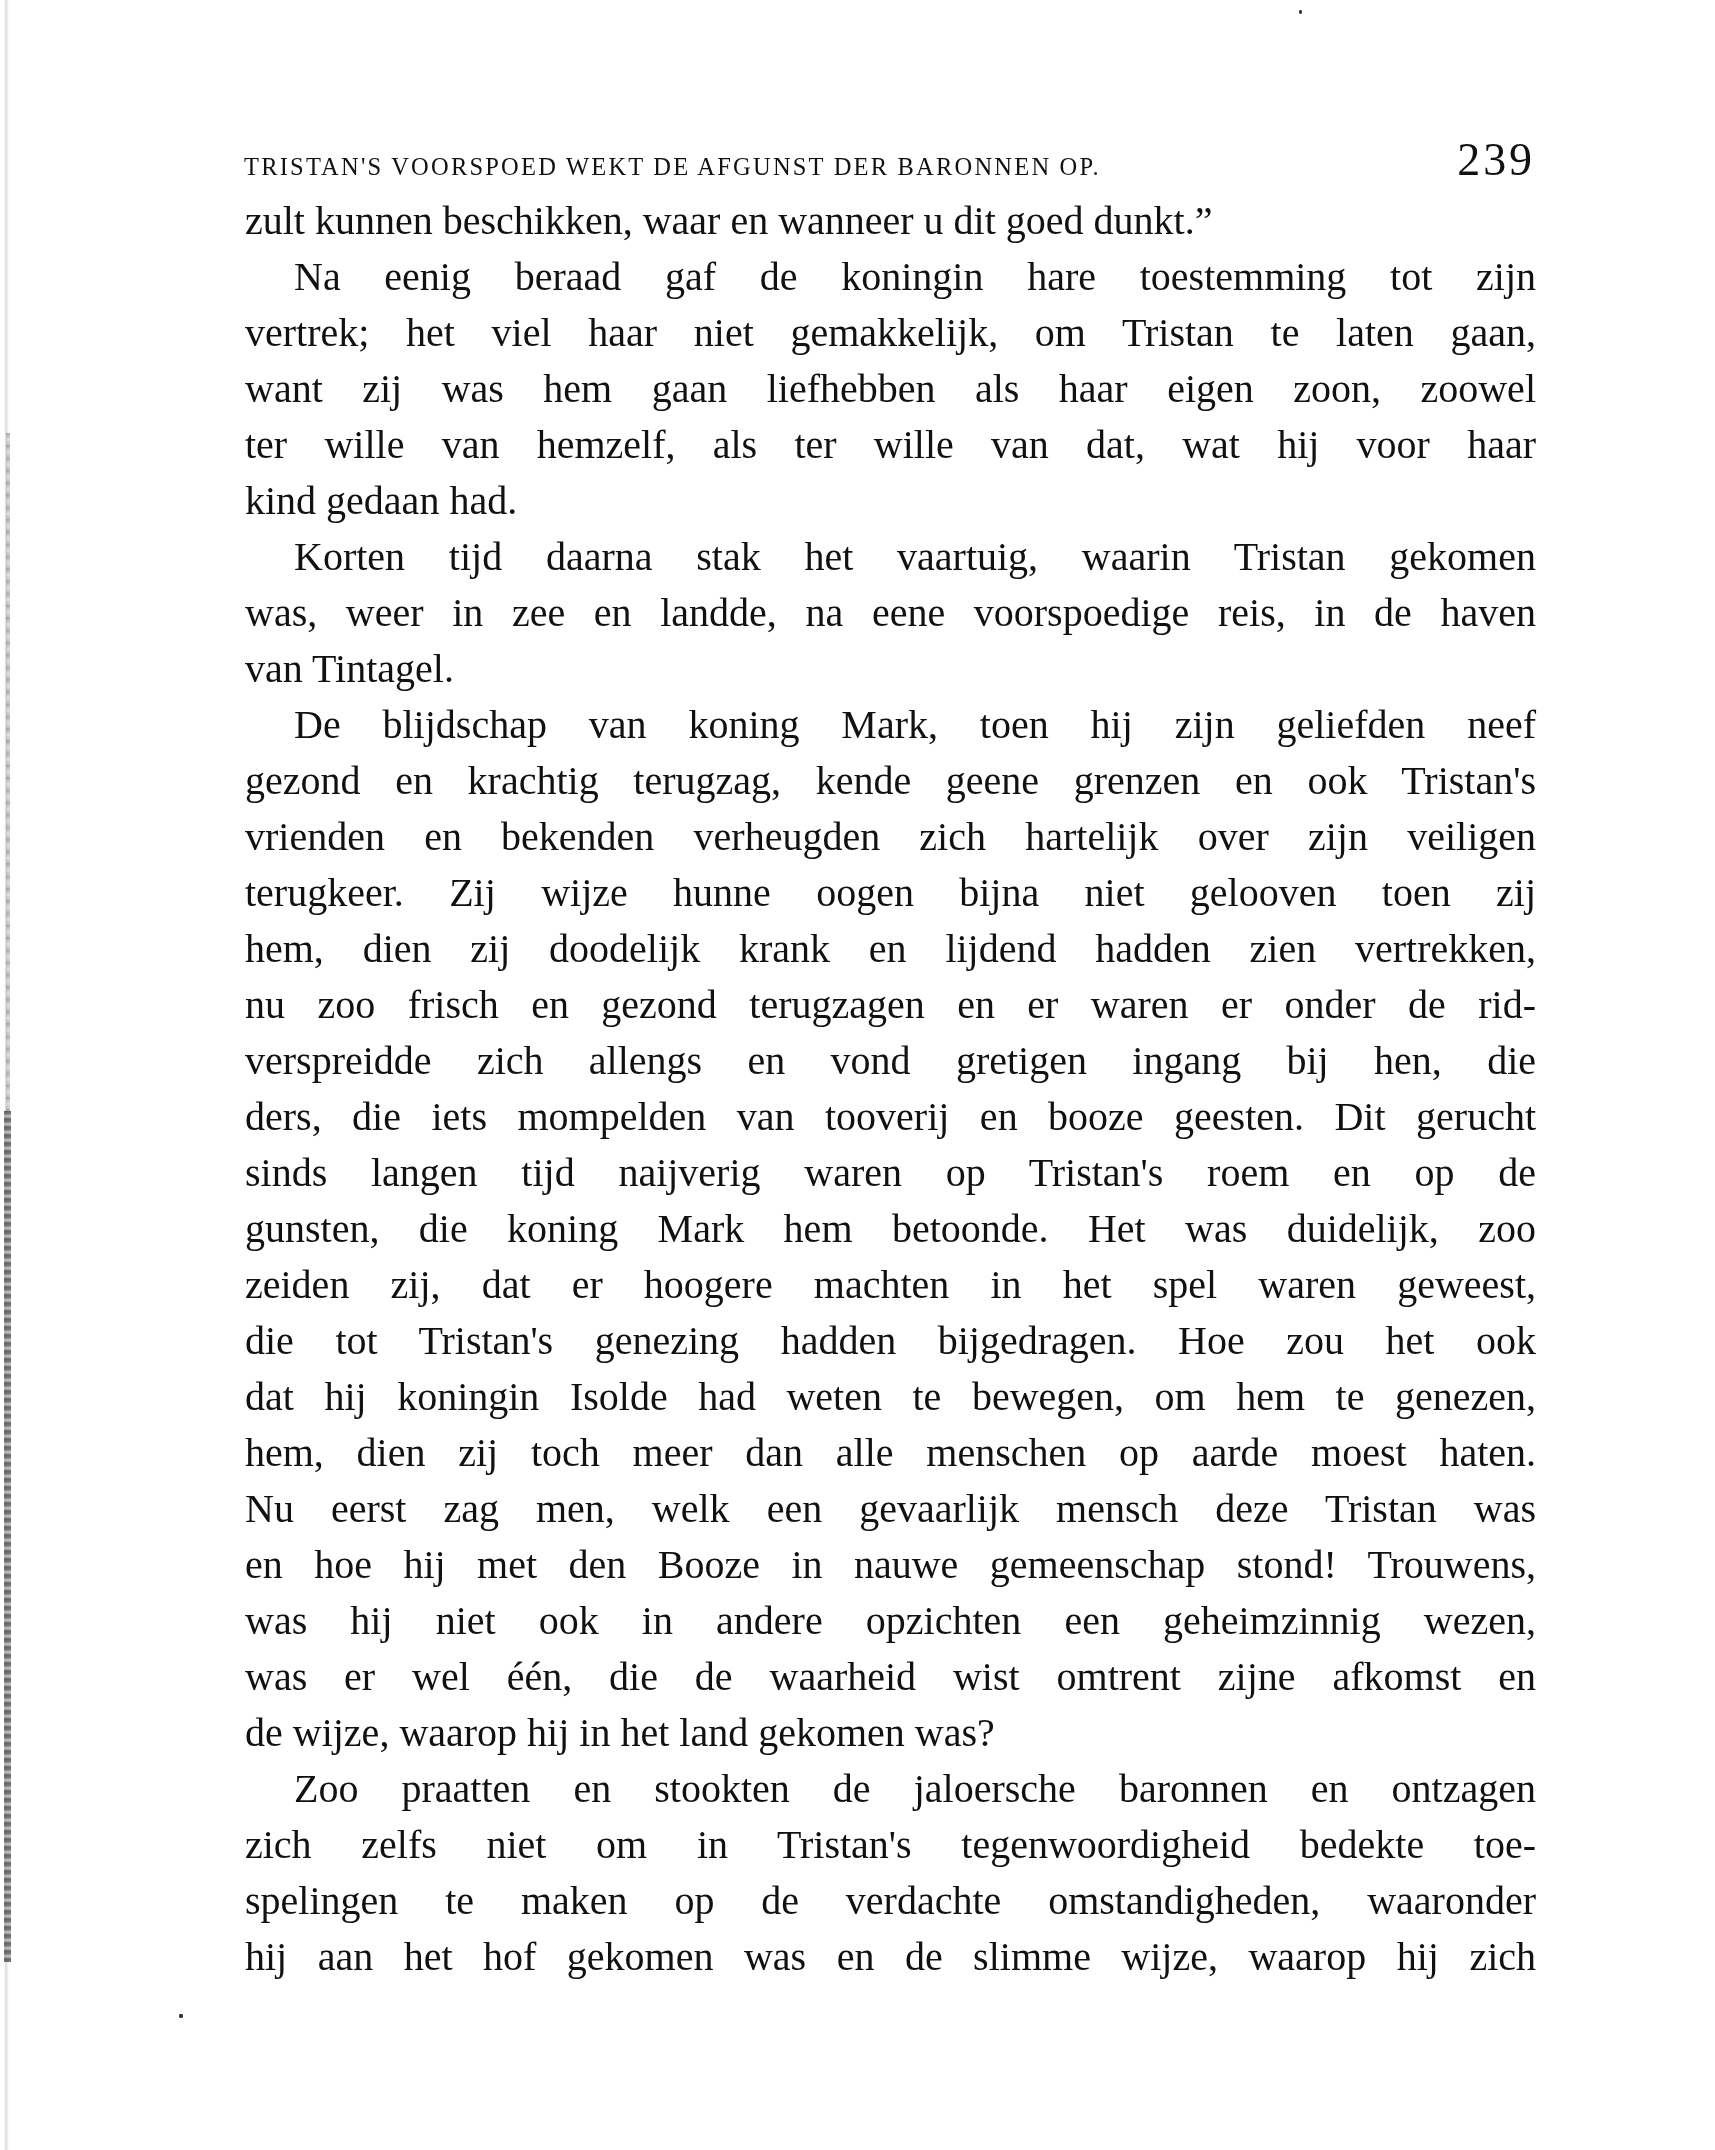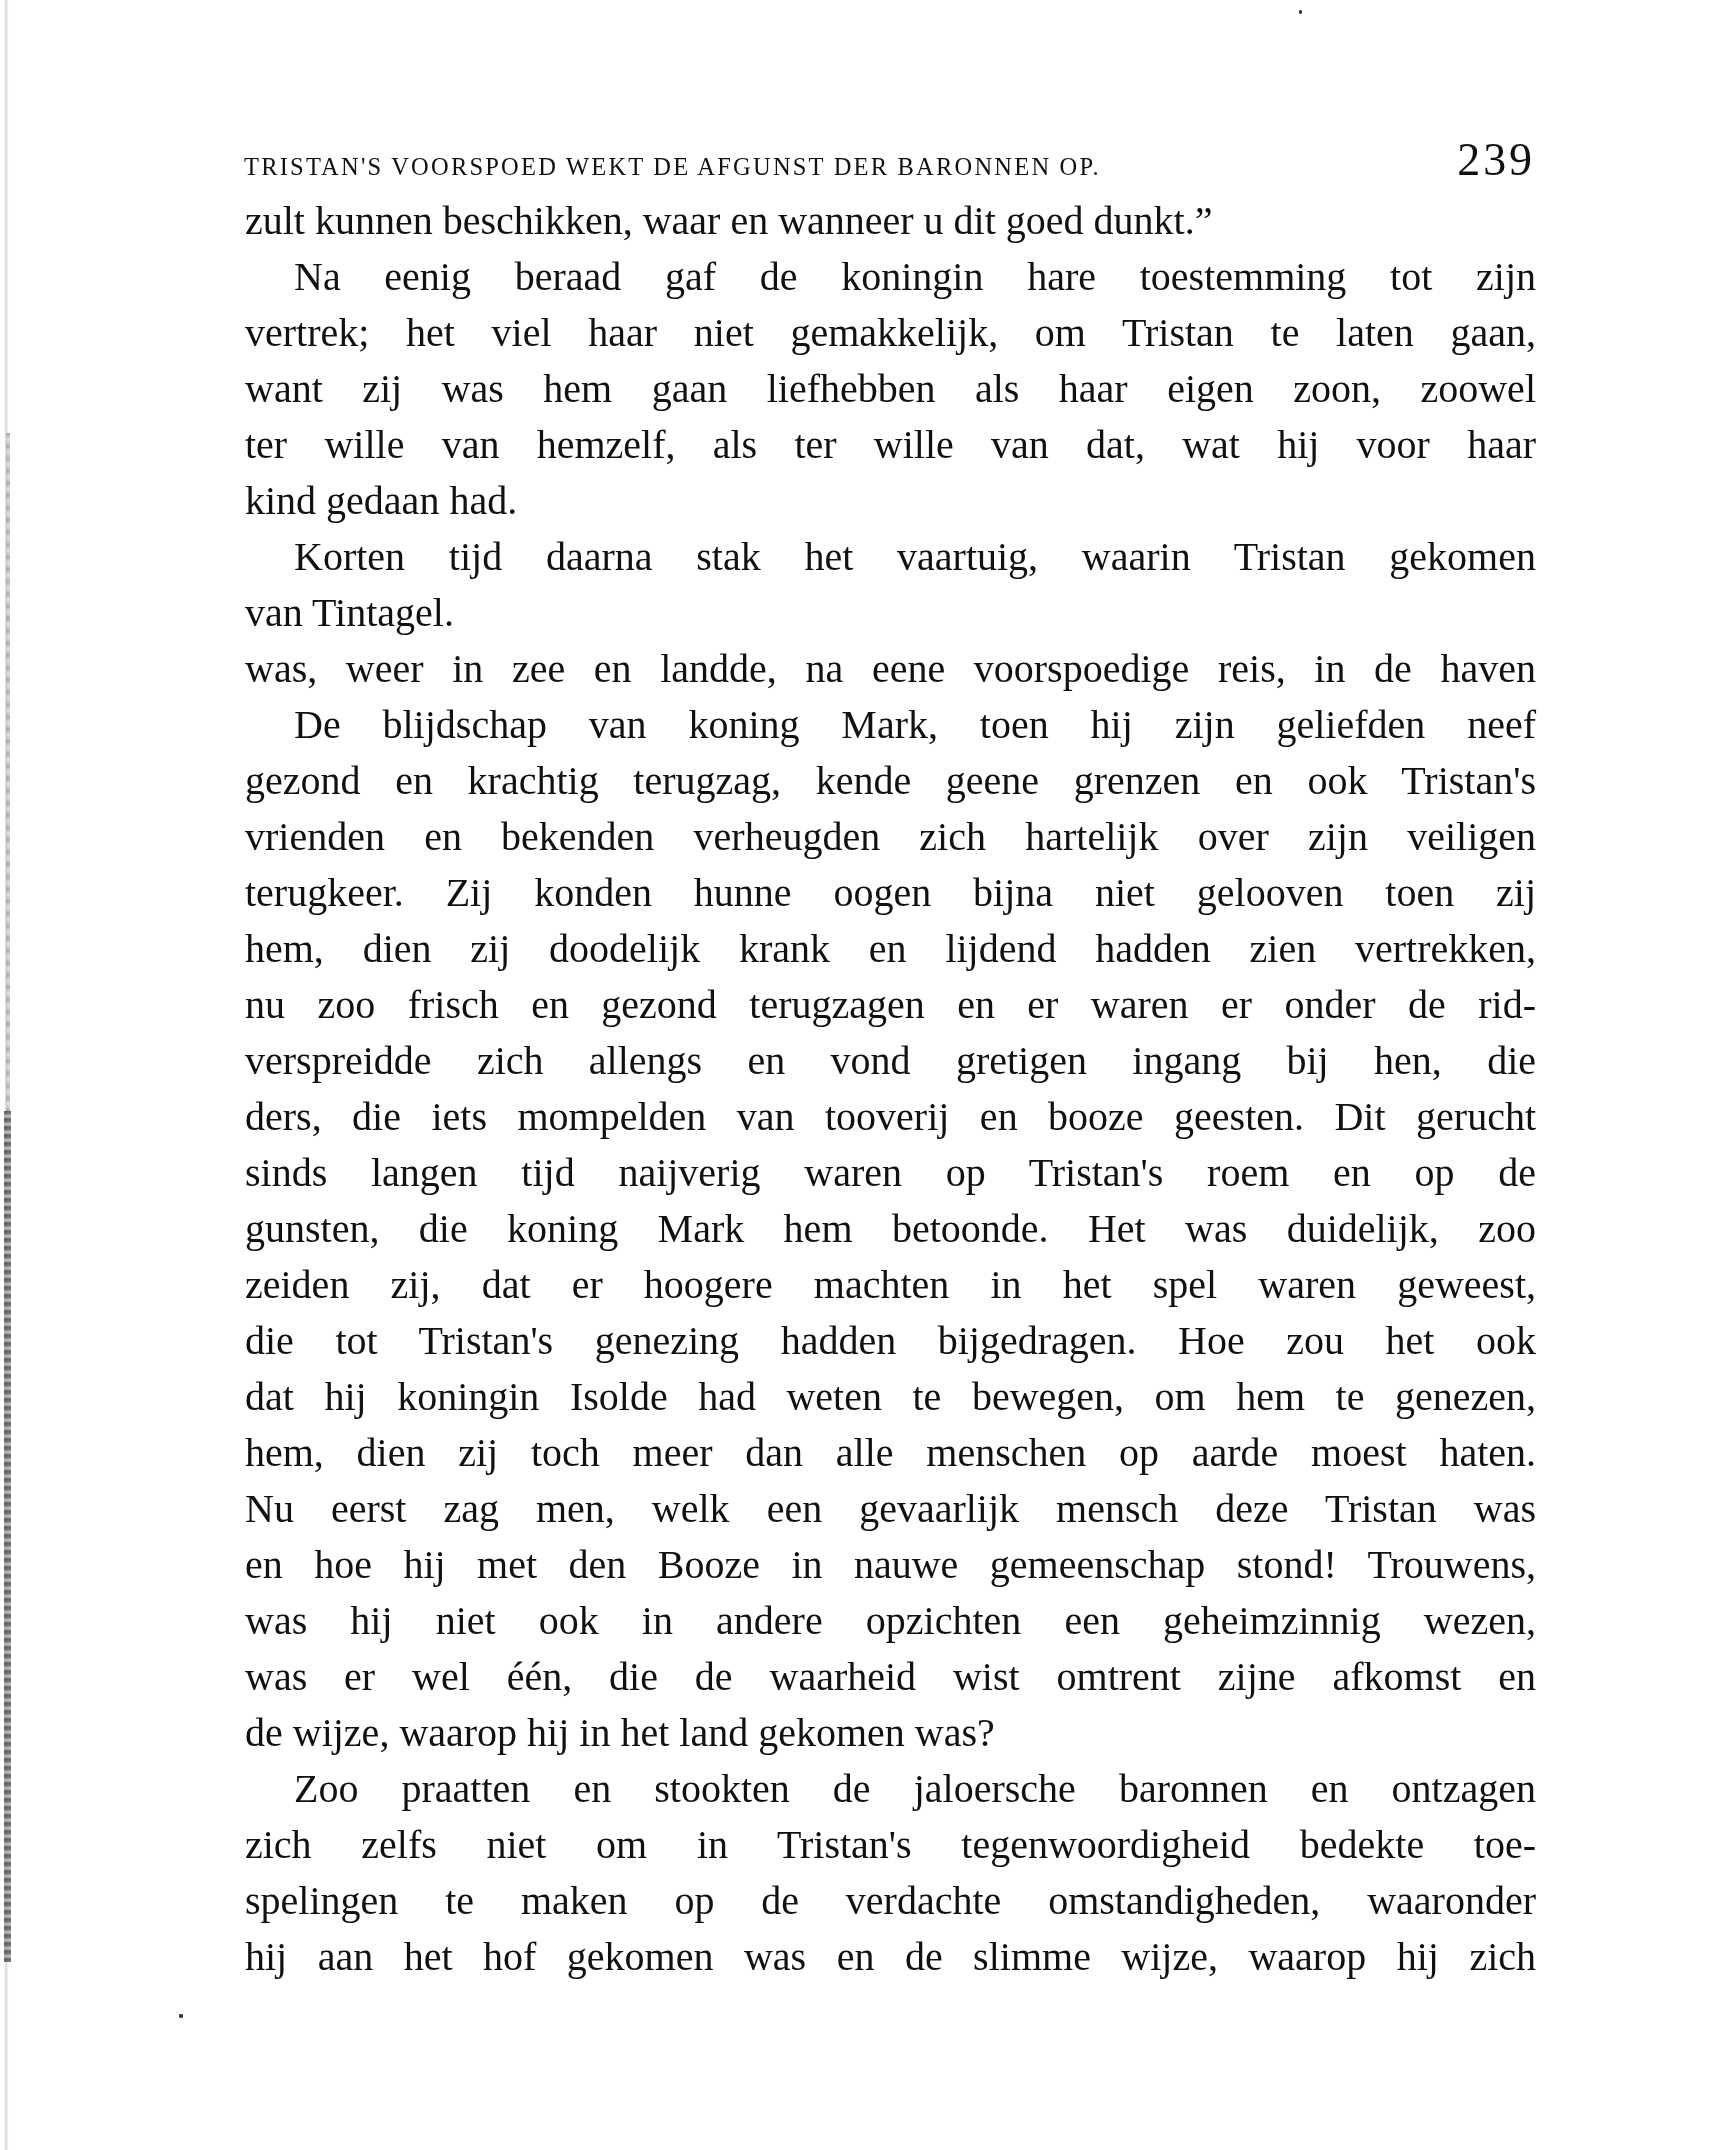--- a/index.html
+++ b/index.html
@@ -37,26 +37,26 @@
   </div>
 
   <div class="body" id="body-text">
       <div class="line last">zult kunnen beschikken, waar en wanneer u dit goed dunkt.”</div>
       <div class="line indent">Na eenig beraad gaf de koningin hare toestemming tot zijn</div>
       <div class="line">vertrek; het viel haar niet gemakkelijk, om Tristan te laten gaan,</div>
       <div class="line">want zij was hem gaan liefhebben als haar eigen zoon, zoowel</div>
       <div class="line">ter wille van hemzelf, als ter wille van dat, wat hij voor haar</div>
       <div class="line last">kind gedaan had.</div>
       <div class="line indent">Korten tijd daarna stak het vaartuig, waarin Tristan gekomen</div>
+      <div class="line">was, weer in zee en landde, na eene voorspoedige reis, in de haven</div>
       <div class="line last">van Tintagel.</div>
-      <div class="line">was, weer in zee en landde, na eene voorspoedige reis, in de haven</div>
       <div class="line indent">De blijdschap van koning Mark, toen hij zijn geliefden neef</div>
       <div class="line">gezond en krachtig terugzag, kende geene grenzen en ook Tristan's</div>
       <div class="line">vrienden en bekenden verheugden zich hartelijk over zijn veiligen</div>
-      <div class="line">terugkeer. Zij konden hunne oogen bijna niet gelooven toen zij</div>
+      <div class="line">terugkeer. Zij wijze hunne oogen bijna niet gelooven toen zij</div>
       <div class="line">hem, dien zij doodelijk krank en lijdend hadden zien vertrekken,</div>
       <div class="line">nu zoo frisch en gezond terugzagen en er waren er onder de rid-</div>
       <div class="line">verspreidde zich allengs en vond gretigen ingang bij hen, die</div>
       <div class="line">ders, die iets mompelden van tooverij en booze geesten. Dit gerucht</div>
       <div class="line">sinds langen tijd naijverig waren op Tristan's roem en op de</div>
       <div class="line">gunsten, die koning Mark hem betoonde. Het was duidelijk, zoo</div>
       <div class="line">zeiden zij, dat er hoogere machten in het spel waren geweest,</div>
       <div class="line">die tot Tristan's genezing hadden bijgedragen. Hoe zou het ook</div>
       <div class="line">dat hij koningin Isolde had weten te bewegen, om hem te genezen,</div>
       <div class="line">hem, dien zij toch meer dan alle menschen op aarde moest haten.</div>

